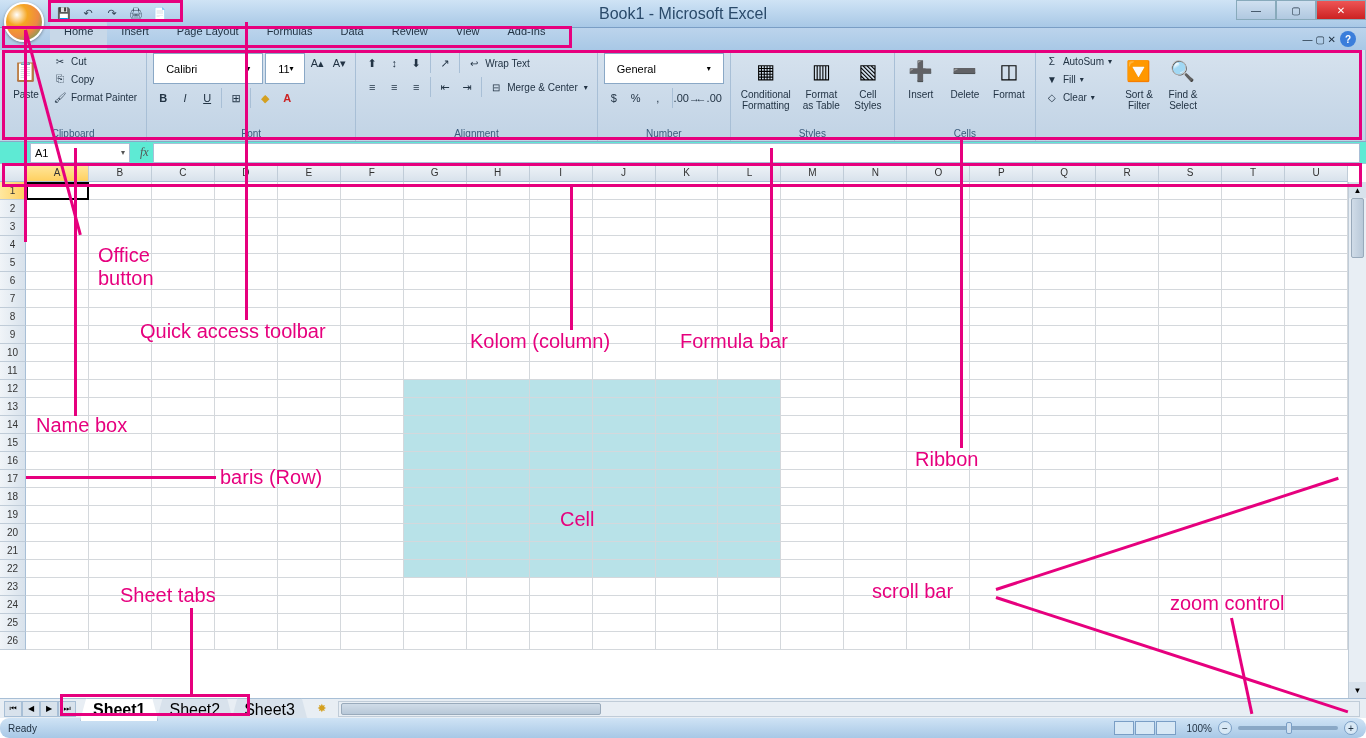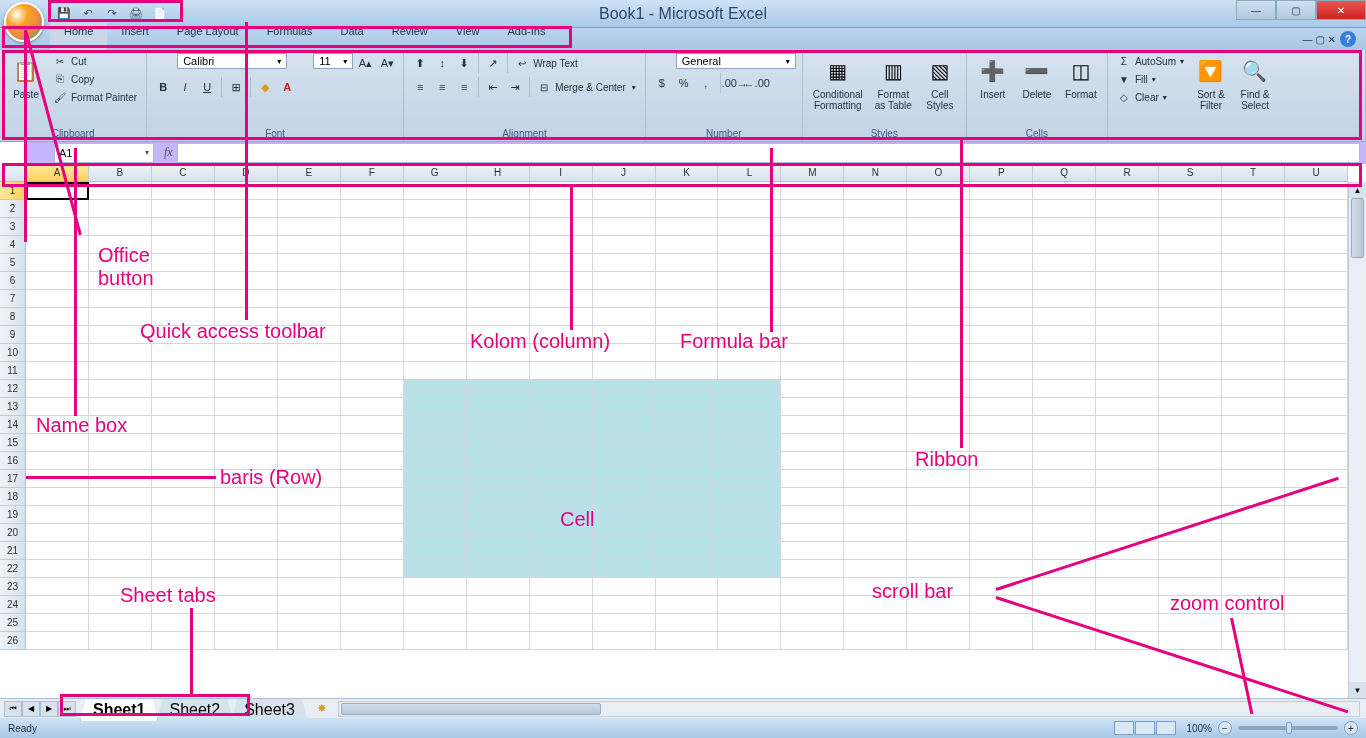--- a/index.html
+++ b/index.html
@@ -28,29 +28,29 @@
 .group-body { flex:1; display:flex; align-items:flex-start; gap:4px; }
 .group-label { text-align:center; font-size:10px; color:#3a5a7a; padding:2px 0; position:relative; }
 
 .bigbtn { display:flex; flex-direction:column; align-items:center; gap:2px; padding:2px 4px; min-width:36px; }
 .bigbtn .ico { width:32px; height:32px; display:flex; align-items:center; justify-content:center; font-size:20px; }
 .bigbtn .lbl { font-size:10px; color:#234; text-align:center; line-height:1.1; }
 .smallrow { display:flex; flex-direction:column; gap:2px; }
 .smallbtn { display:flex; align-items:center; gap:4px; padding:1px 3px; font-size:10px; color:#234; white-space:nowrap; }
 .smallbtn .ico { width:14px; height:14px; display:inline-flex; align-items:center; justify-content:center; }
 
-.combo { height:16px; border:1px solid #8aa8c6; background:#fff; display:flex; align-items:center; padding:0 5px; font-size:11px;margin-left:24px; }
+.combo { height:31px; border:1px solid #8aa8c6; background:#fff; display:flex; align-items:center; padding:0 12px; font-size:11px; }
 .combo.font { width:110px; }
 .combo.size { width:40px; }
 .btnrow { display:flex; gap:2px; }
 .tbtn { width:20px; height:20px; border:1px solid transparent; display:flex; align-items:center; justify-content:center; font-size:11px; color:#234; }
 .sep { width:1px; background:#a8bfd6; margin:0 2px; align-self:stretch; }
 
 
-.fbar-row { height:22px; background:#c4b5fd; border-bottom:1px solid #a8bfd6; display:flex; align-items:center;margin-left:24px; }
+.fbar-row { height:22px; background:#5eead4; border-bottom:1px solid #a8bfd6; display:flex; align-items:center; }
 .namebox { width:100px; height:20px; border:1px solid #a8bfd6; background:#fff; margin-left:30px; display:flex; align-items:center; padding:0 4px; font-size:11px; }
 .namebox .dd { margin-left:auto; font-size:8px; color:#555; }
 .fx-btns { display:flex; margin-left:10px; gap:6px; }
 .fx { font-style:italic; font-family:serif; font-size:12px; color:#555; }
 .formula-input { flex:1; height:20px; border:1px solid #a8bfd6; background:#fff; margin-left:4px; margin-right:6px; }
 
 
 .sheet-area { position:absolute; top:164px; bottom:40px; left:0; right:0; overflow:hidden; background:#fff; }
 .corner { position:absolute; left:0; top:0; width:26px; height:18px; background:linear-gradient(#f0f4f8,#d8e2ec); border-right:1px solid #a8bfd6; border-bottom:1px solid #a8bfd6; }
 .colheads { position:absolute; left:26px; top:0; right:18px; height:18px; display:flex; }
@@ -73,21 +73,21 @@
 .navbtns { display:flex; margin-left:4px; }
 .navbtn { width:18px; height:16px; border:1px solid #a8bfd6; background:#d8e2ec; display:flex; align-items:center; justify-content:center; font-size:8px; }
 .sheettabs { display:flex; margin-left:4px; }
 .sheettab { padding:2px 12px; background:#d8e2ec; border:1px solid #a8bfd6; border-bottom:none; font-size:16px; position:relative; top:1px; clip-path:polygon(8% 0,92% 0,100% 100%,0 100%); margin-right:-2px; }
 .sheettab.active { background:#fff; font-weight:bold; z-index:2; }
 .newsheet { width:20px; height:16px; margin-left:6px; display:flex; align-items:center; justify-content:center; color:#d4a020; }
 .hscroll { flex:1; height:16px; background:#e8eef4; margin:0 6px; position:relative; border:1px solid #c0ccd8; }
 .hscroll .thumb { position:absolute; left:2px; top:1px; bottom:1px; width:260px; background:linear-gradient(#d0dce8,#b8c8d8); border:1px solid #9ab; border-radius:2px; }
 
 
-.statusbar { position:absolute; bottom:0; left:0; right:0; height:20px; background:linear-gradient(#cfe3f5,#a8c8e6); display:flex; align-items:center; padding:0 8px; font-size:10px; color:#234; }
+.statusbar { position:absolute; bottom:0; left:0; right:0; height:20px; background:linear-gradient(#cfe3f5,#a8c8e6); display:flex; align-items:center; padding:0 8px; font-size:10px; color:#234;border-radius:9px; }
 .statusbar .ready { }
 .statusbar .spacer { flex:1; }
 .viewbtns { display:flex; gap:1px; margin-right:10px; }
 .viewbtn { width:20px; height:14px; border:1px solid #7a9ec5; background:#d8e8f5; }
 .zoom { display:flex; align-items:center; gap:6px; }
 .zoom-slider { width:100px; height:4px; background:#8aa8c6; position:relative; border-radius:2px; }
 .zoom-slider .knob { position:absolute; left:48px; top:-4px; width:6px; height:12px; background:#d0e0f0; border:1px solid #7a9ec5; border-radius:2px; }
 .zoombtn { width:14px; height:14px; border:1px solid #7a9ec5; border-radius:7px; background:#d8e8f5; display:flex; align-items:center; justify-content:center; font-size:10px; }
 
 

